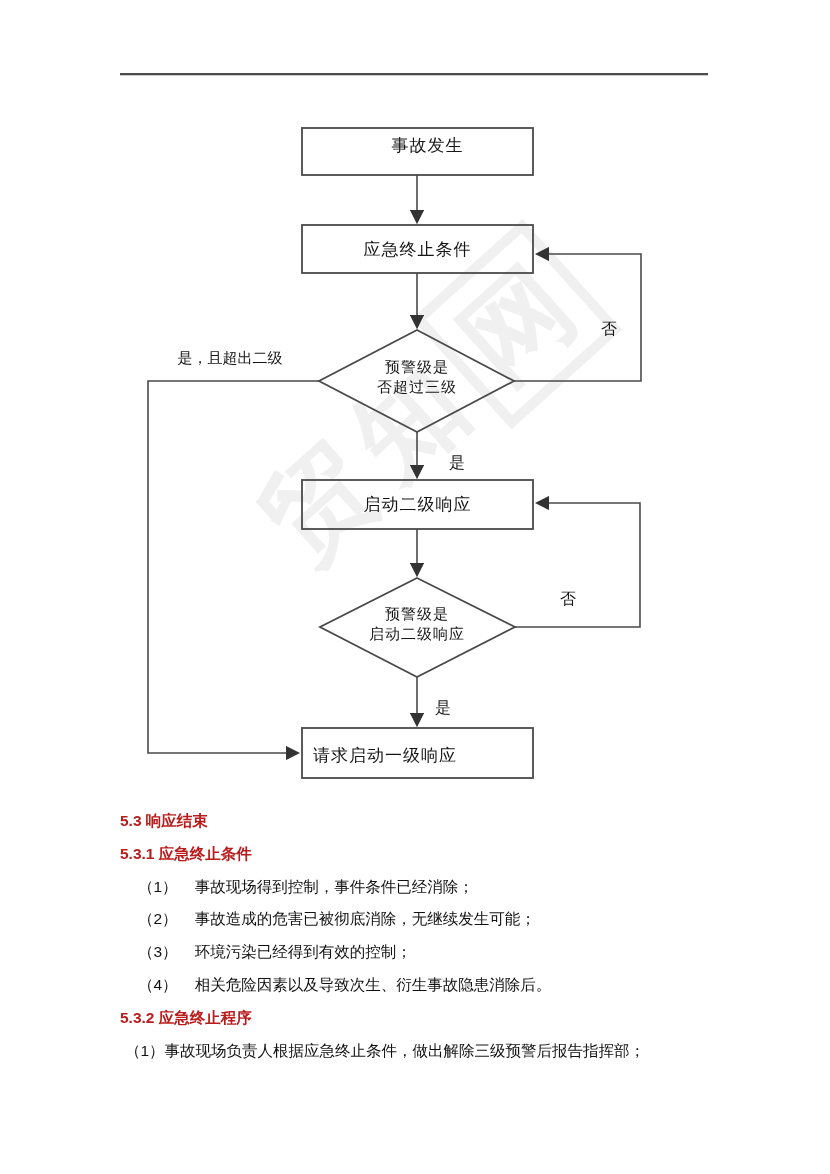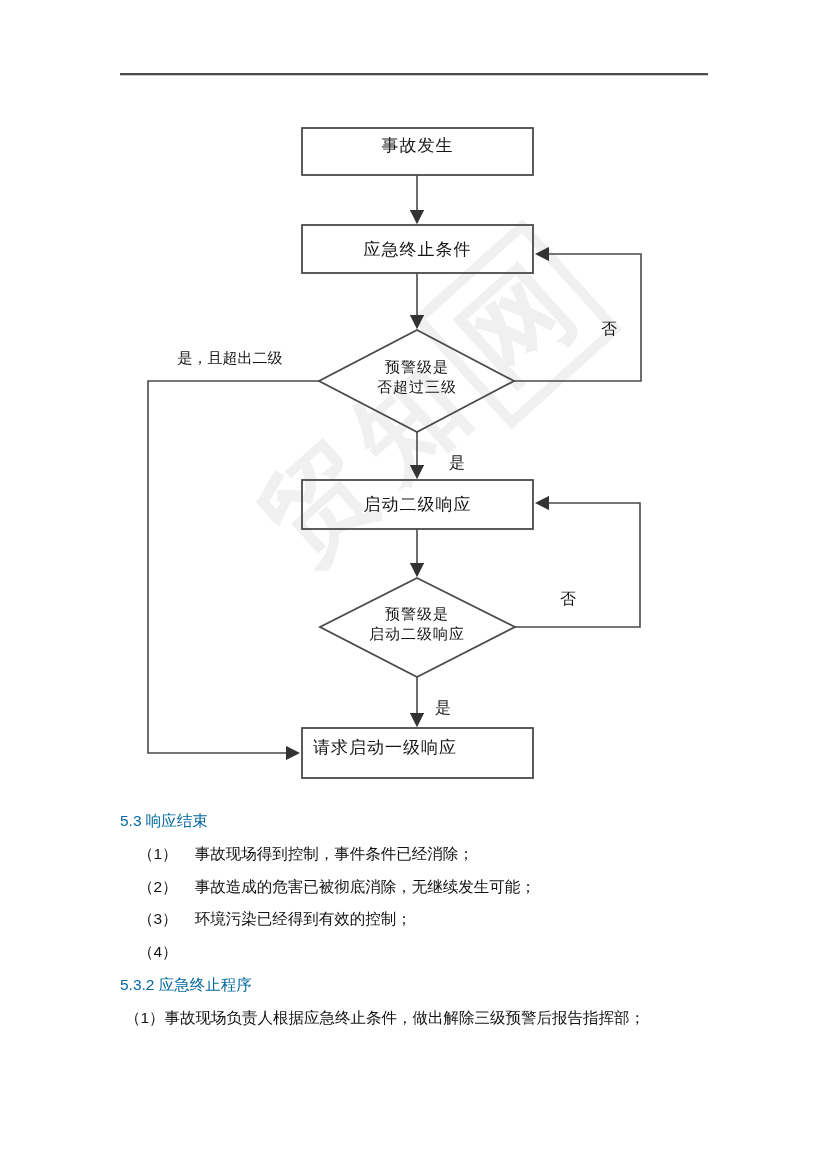--- a/index.html
+++ b/index.html
@@ -42,21 +42,21 @@
   }
 
   
   .flow { position: absolute; left: 0; top: 0; width: 830px; height: 800px; z-index: 1; }
   .flow svg { position: absolute; left: 0; top: 0; }
   .fnode {
     position: absolute;
     display: flex; align-items: center; justify-content: center;
     font-size: 17px; letter-spacing: 1px; color: #161616;
   }
-  .fnode.left-align { justify-content: flex-start; align-items: flex-start; padding: 8px 0 0 11px; box-sizing: border-box; }
+  .fnode.left-align { justify-content: flex-start; align-items: flex-start; padding: 16px 0 0 11px; box-sizing: border-box; }
   .fdec {
     position: absolute;
     display: flex; flex-direction: column; align-items: center; justify-content: center;
     font-size: 15px; line-height: 20px; letter-spacing: 1px; color: #161616;
     text-align: right;
   }
   .flabel {
     position: absolute;
     transform: translate(-50%, -50%);
     font-size: 16px; color: #161616; white-space: nowrap;
@@ -64,21 +64,21 @@
   .flabel.small { font-size: 15px; }
 
   
   .content {
     position: absolute;
     left: 120px; top: 805px; width: 620px;
     z-index: 1;
     font-size: 15.5px;
   }
   .row { height: 32.85px; display: flex; align-items: center; }
-  .row.heading { font-weight: normal; font-size: 15.5px; color: #0369a1; }
+  .row.heading { font-weight: bold; font-size: 15.5px; color: #b91c1c; }
   .row .num { margin-left: 18px; }
   .row .itxt { margin-left: 17px; }
   .row .para { margin-left: 5px; }
 </style>
 </head>
 <body>
 
 <div class="wm wm-main">
   <span>贸</span>
   <span>知</span>
@@ -113,21 +113,21 @@
     <g fill="none" stroke="#4a4a4a" stroke-width="1.8">
       <rect x="302" y="128" width="231" height="47"></rect>
       <rect x="302" y="225" width="231" height="48"></rect>
       <rect x="302" y="480" width="231" height="49"></rect>
       <rect x="302" y="728" width="231" height="50"></rect>
       <polygon points="417,330 514,381 417,432 319,381"></polygon>
       <polygon points="417,578 515,627 417,677 320,627"></polygon>
     </g>
   </svg>
 
-  <div class="fnode" style="left:302px; top:128px; width:231px; height:34px;">事故发生</div>
+  <div class="fnode" style="left:312px; top:128px; width:231px; height:34px;">事故发生</div>
   <div class="fnode" style="left:302px; top:225px; width:231px; height:48px;">应急终止条件</div>
   <div class="fnode" style="left:302px; top:480px; width:231px; height:49px;">启动二级响应</div>
   <div class="fnode left-align" style="left:302px; top:728px; width:231px; height:50px;">请求启动一级响应</div>
 
   <div class="fdec" style="left:342px; top:354px; width:150px; height:46px;">
     <span>预警级是</span>
     <span>否超过三级</span>
   </div>
   <div class="fdec" style="left:342px; top:600px; width:150px; height:48px;">
     <span>预警级是</span>
@@ -136,34 +136,36 @@
 
   <div class="flabel" style="left:457px; top:463px;">是</div>
   <div class="flabel" style="left:609px; top:329px;">否</div>
   <div class="flabel" style="left:443px; top:708px;">是</div>
   <div class="flabel" style="left:568px; top:599px;">否</div>
   <div class="flabel small" style="left:230px; top:358px;">是，且超出二级</div>
 </div>
 
 <div class="content">
   <div class="row heading">5.3 响应结束</div>
+  <div class="row heading">5.3.1 应急终止条件</div>
 
   <div class="row">
     <span class="num">（1）</span>
     <span class="itxt">事故现场得到控制，事件条件已经消除；</span>
   </div>
   <div class="row">
     <span class="num">（2）</span>
     <span class="itxt">事故造成的危害已被彻底消除，无继续发生可能；</span>
   </div>
   <div class="row">
     <span class="num">（3）</span>
     <span class="itxt">环境污染已经得到有效的控制；</span>
   </div>
   <div class="row">
     <span class="num">（4）</span>
+    <span class="itxt">相关危险因素以及导致次生、衍生事故隐患消除后。</span>
   </div>
 
   <div class="row heading">5.3.2 应急终止程序</div>
   <div class="row">
     <span class="para">（1）事故现场负责人根据应急终止条件，做出解除三级预警后报告指挥部；</span>
   </div>
 </div>
 
 </body></html>

